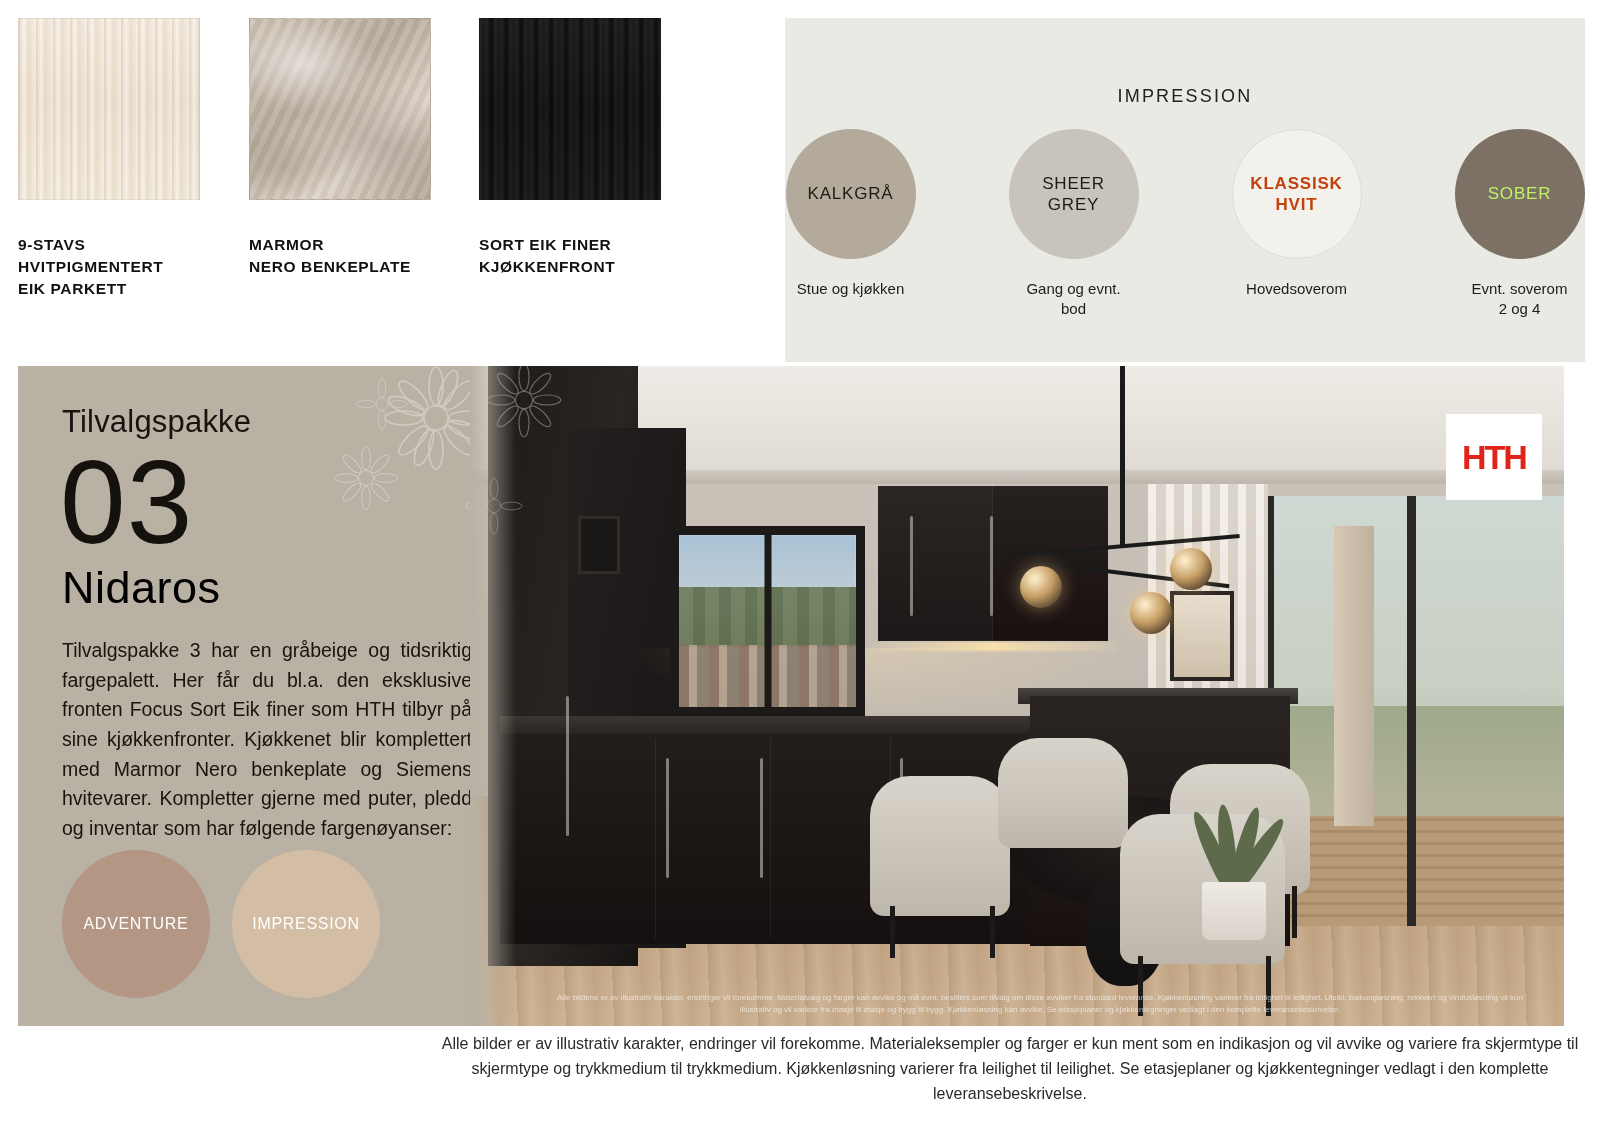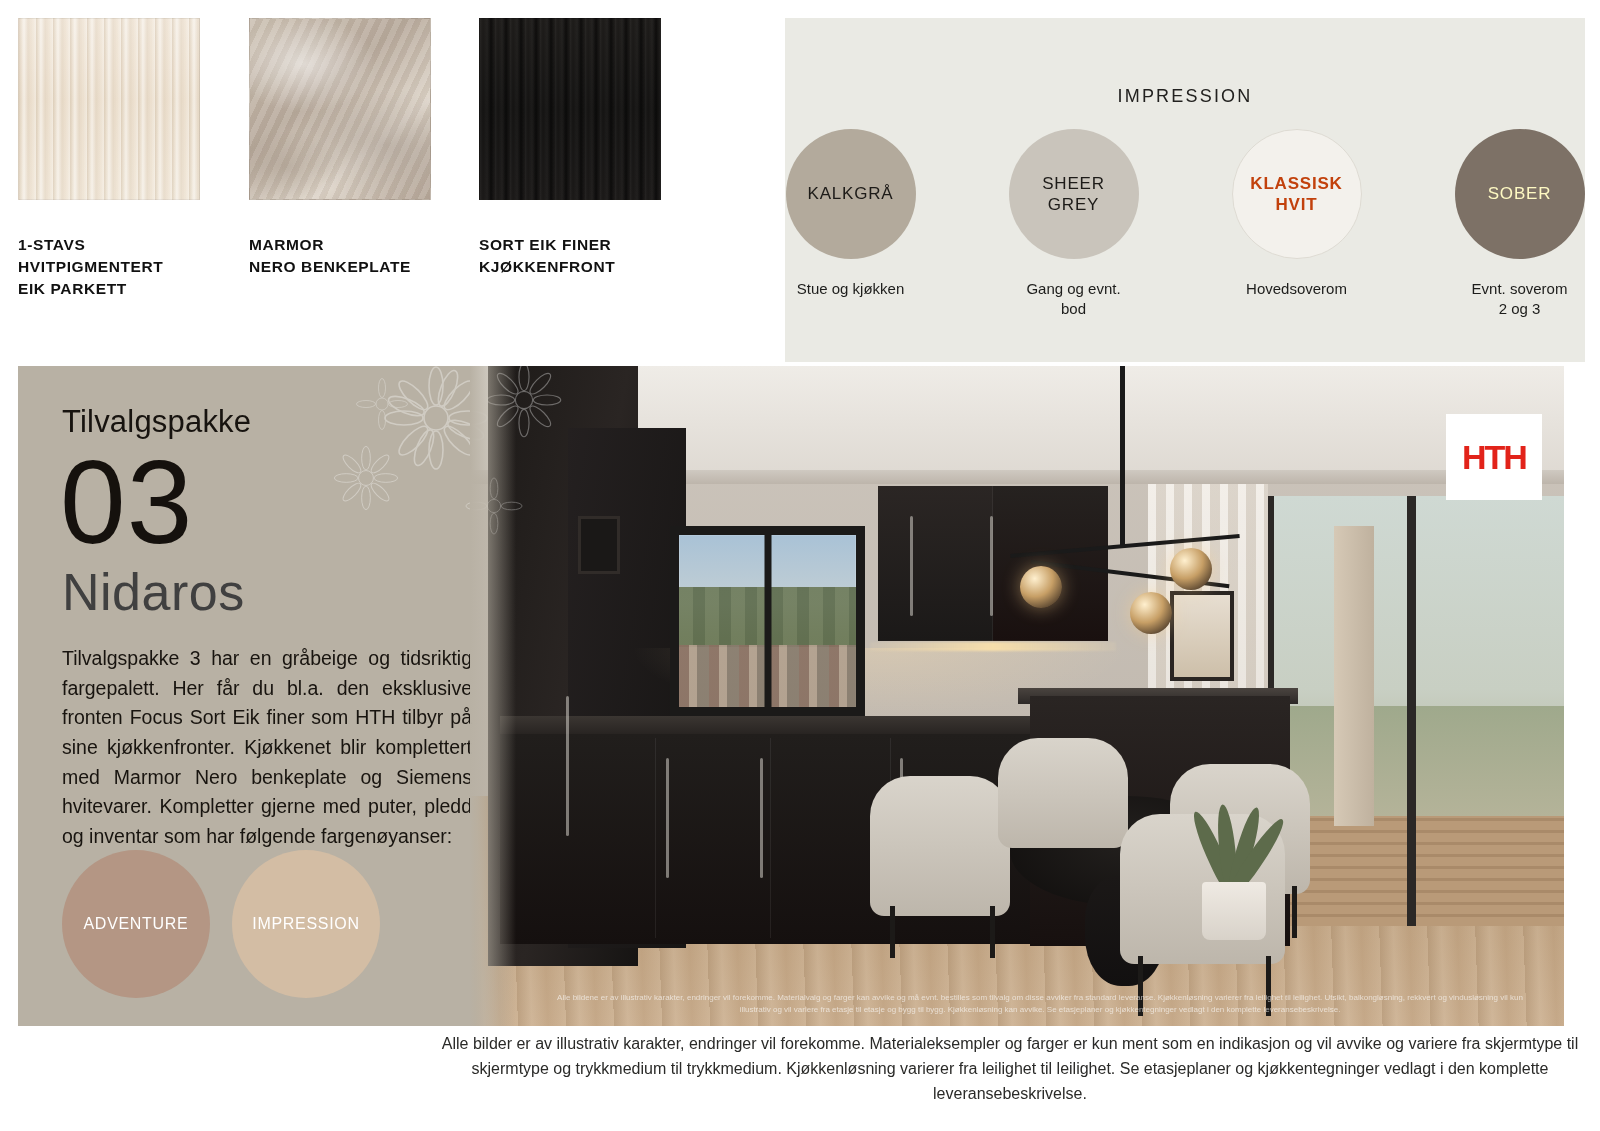--- a/index.html
+++ b/index.html
@@ -156,24 +156,24 @@
   .pkg-num {
     font-size: 118px;
     line-height: 0.95;
     font-weight: 300;
     letter-spacing: 1px;
     color: #15110d;
     margin: 6px 0 0 14px;
     font-family: "Liberation Sans", sans-serif;
   }
   .pkg-name {
-    font-size: 52px;
+    font-size: 45px;
     font-weight: 300;
     letter-spacing: 0.5px;
-    color: #404040;
+    color: #000000;
     margin: 4px 0 0 16px;
   }
   .pkg-body {
     margin: 22px 16px 0 16px;
     font-size: 19.5px;
     line-height: 1.52;
     text-align: justify;
     color: #18140f;
   }
   .accent-circles {
@@ -421,21 +421,21 @@
 </style>
 </head>
 <body>
 
 <div class="top">
 
   <div class="materials">
 
     <div class="swatch-block" style="left:18px; top:18px;">
       <div class="swatch sw-oak"></div>
-      <div class="swatch-label" style="white-space:pre-line;">1-STAVS
+      <div class="swatch-label" style="white-space:pre-line;">9-STAVS
 HVITPIGMENTERT
 EIK PARKETT</div>
     </div>
 
     <div class="swatch-block" style="left:249px; top:18px;">
       <div class="swatch sw-marble"></div>
       <div class="swatch-label" style="white-space:pre-line;">MARMOR
 NERO BENKEPLATE</div>
     </div>
 
@@ -468,25 +468,25 @@
 
       <div class="circle-col">
         <div class="circle light" style="background:#f3f1ec;color:#c2410c;font-weight:bold;">
           <span style="white-space:pre-line;">KLASSISK
 HVIT</span>
         </div>
         <div class="circle-caption" style="white-space:pre-line;">Hovedsoverom</div>
       </div>
 
       <div class="circle-col">
-        <div class="circle" style="background:#7d7166;color:#fef9c3;">
+        <div class="circle" style="background:#7d7166;color:#bef264;">
           <span style="white-space:pre-line;">SOBER</span>
         </div>
         <div class="circle-caption" style="white-space:pre-line;">Evnt. soverom
-2 og 3</div>
+2 og 4</div>
       </div>
 
     </div>
   </div>
 </div>
 
 <div class="main">
 
   <svg class="deco" viewBox="0 0 270 230">
     <g fill="none" stroke="#ffffff" stroke-width="1.6" opacity="0.85">

